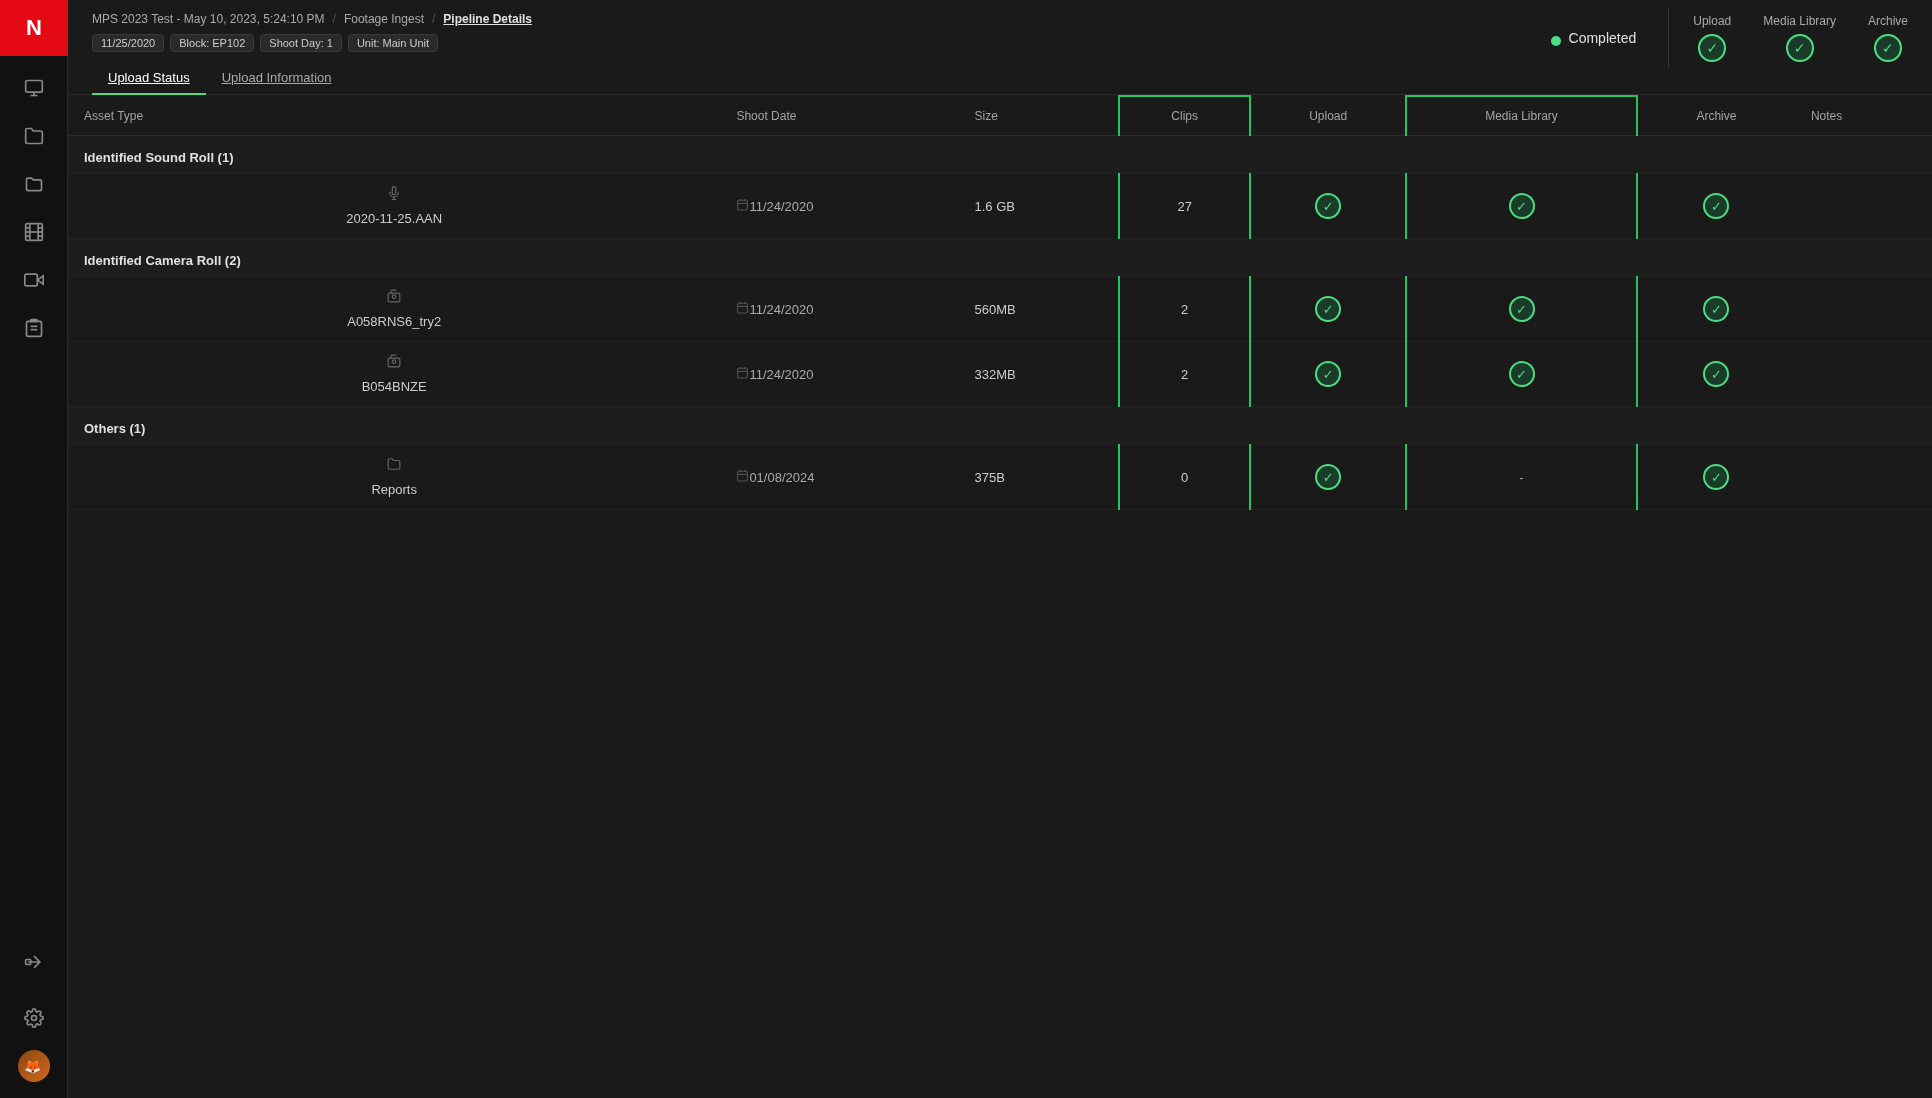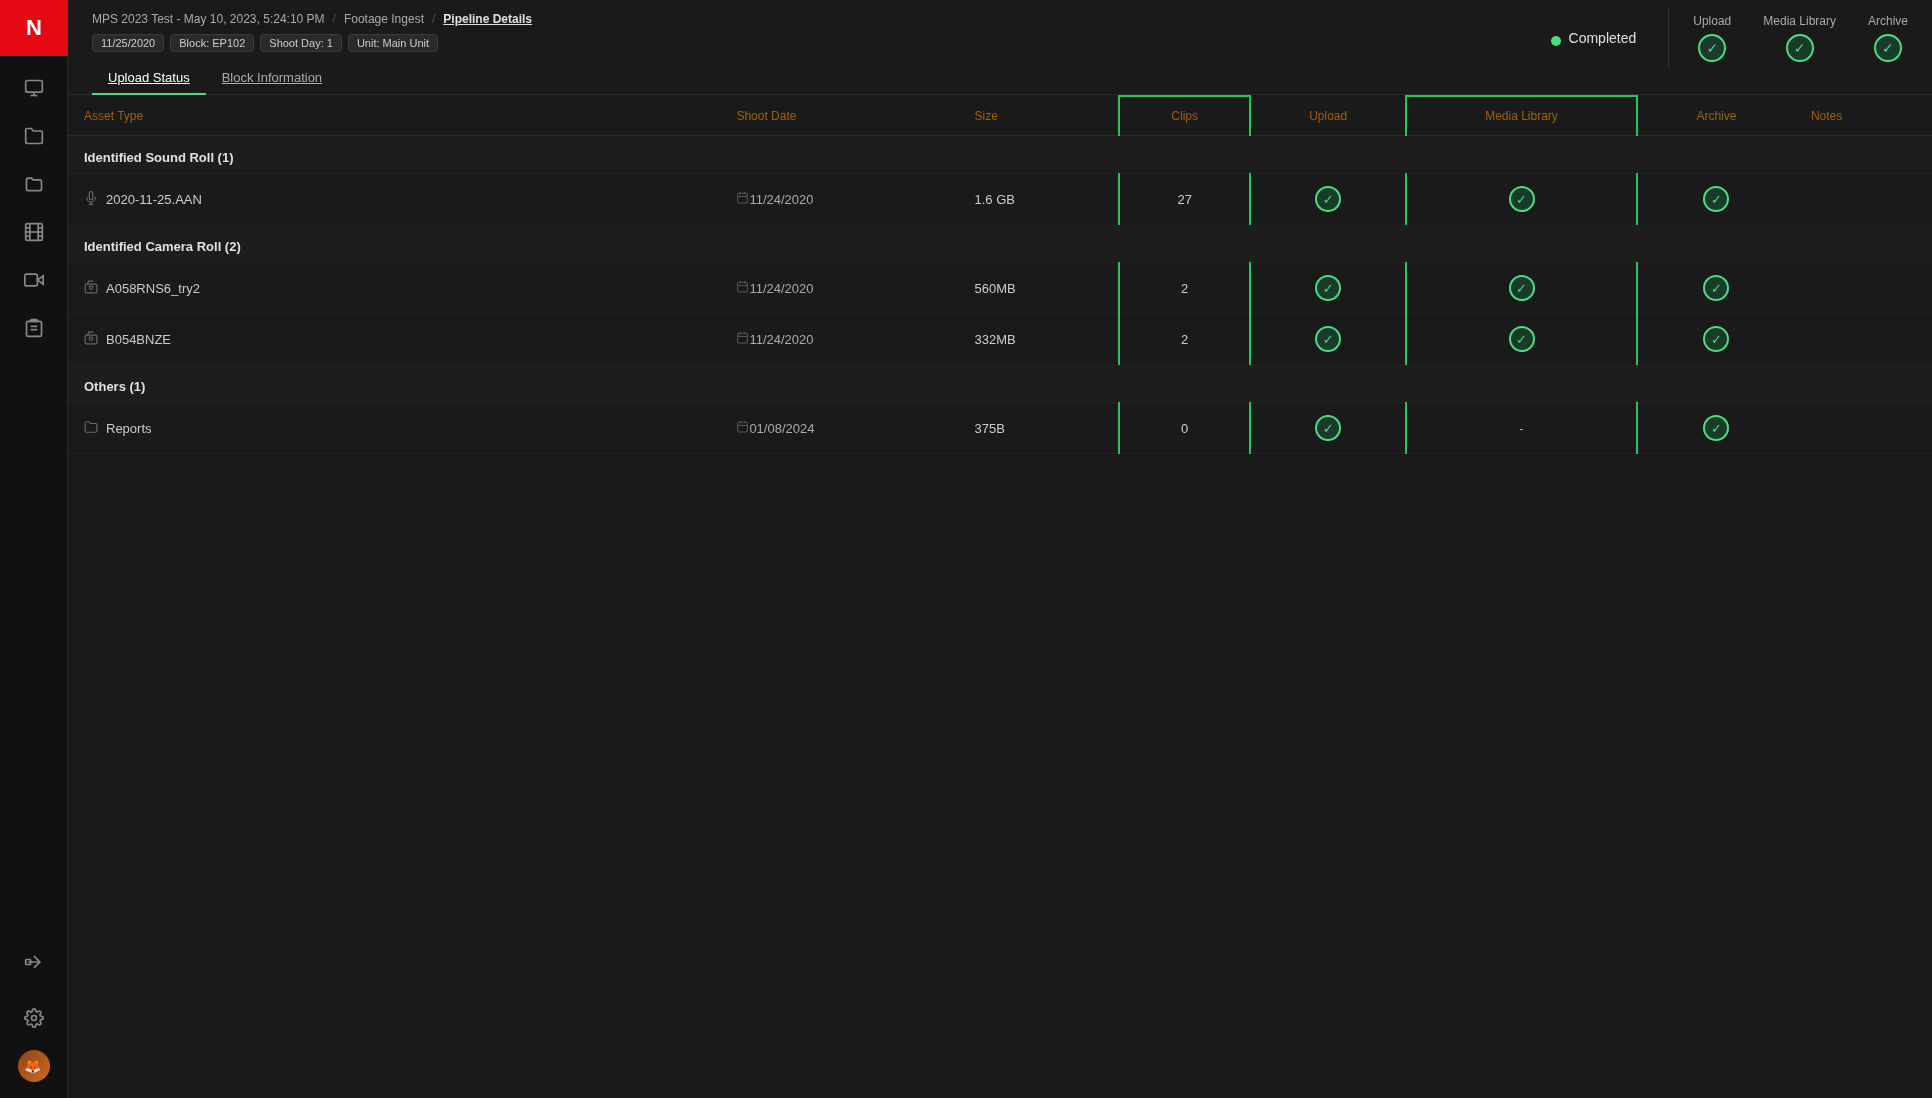--- a/index.html
+++ b/index.html
@@ -185,21 +185,21 @@
 
     
     .data-table {
       width: 100%;
       border-collapse: collapse;
     }
     .data-table th {
       text-align: left;
       padding: 12px 16px;
       font-size: 12px;
-      color: #a16207;
+      color: #a3a3a3;
       font-weight: 400;
       border-bottom: 1px solid #2a2a2a;
       background: #1a1a1a;
       position: relative;
     }
     .data-table td {
       padding: 12px 16px;
       border-bottom: 1px solid #222;
       font-size: 13px;
       color: #ccc;
@@ -209,20 +209,21 @@
       font-weight: 600;
       color: #e0e0e0;
       padding: 14px 29px 8px 16px;
       background: #1d1d1d;
     }
 
     .asset-name {
       display: flex;
       align-items: center;
       gap: 8px;
+      flex-direction: column;
     }
     .asset-icon {
       color: #666;
       font-size: 14px;
     }
 
     .date-cell {
       display: flex;
       align-items: center;
       gap: 0;
@@ -363,21 +364,21 @@
     <div class="tags">
       <span class="tag">11/25/2020</span>
       <span class="tag">Block: EP102</span>
       <span class="tag">Shoot Day: 1</span>
       <span class="tag">Unit: Main Unit</span>
     </div>
 
 
     <div class="tabs">
       <div class="tab active">Upload Status</div>
-      <div class="tab">Block Information</div>
+      <div class="tab">Upload Information</div>
     </div>
   </div>
 
   <div class="content">
     <table class="data-table">
       <thead>
         <tr>
           <th style="width:35%;">Asset Type</th>
           <th>Shoot Date</th>
           <th>Size</th>

